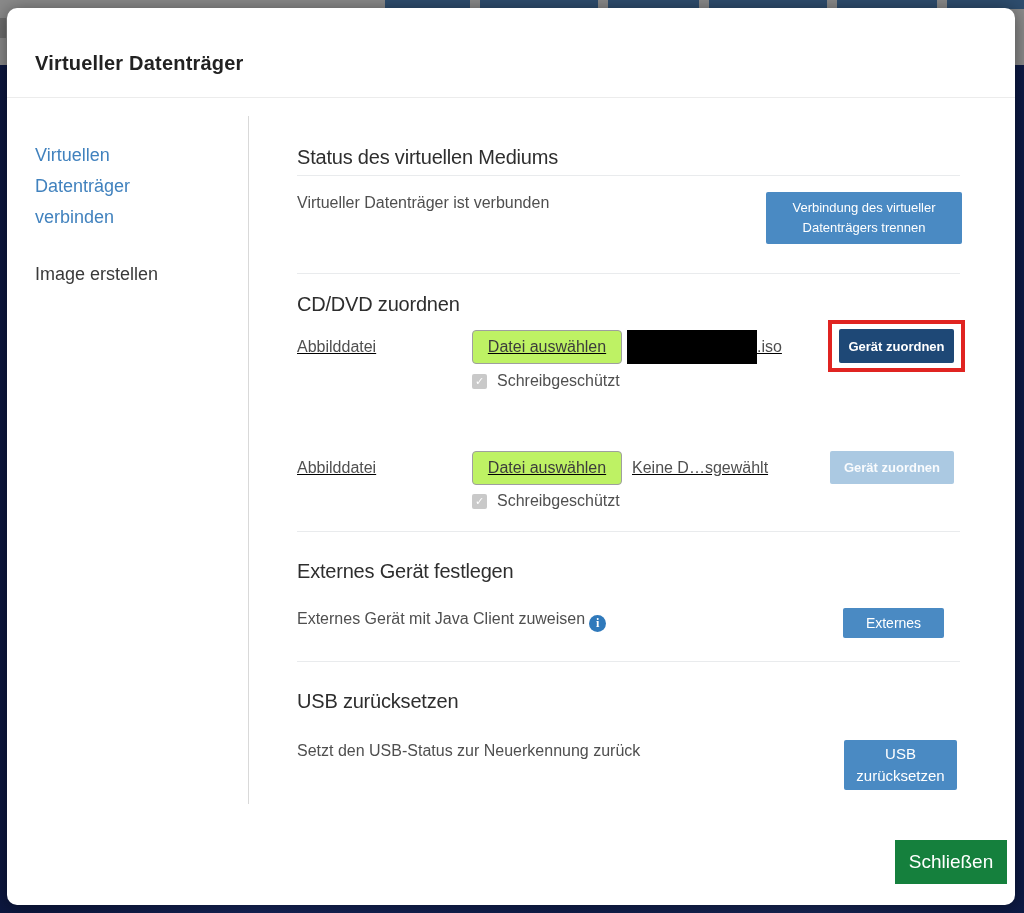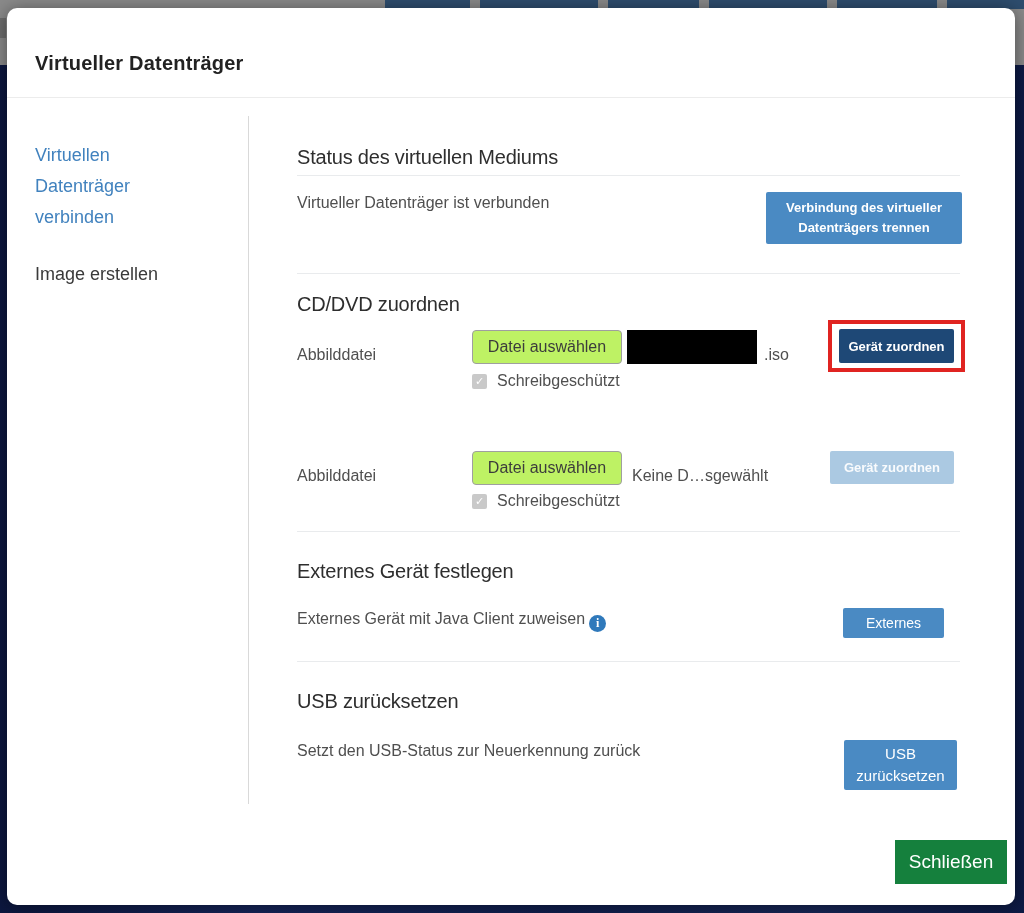--- a/index.html
+++ b/index.html
@@ -32,25 +32,25 @@
   .sidebar { position:absolute; left:28px; top:132px; width:160px; }
   .side-item { font-size:18px; line-height:31px; color:#3a3a3a; margin-bottom:26px; cursor:pointer; }
   .side-item.active { color:#4182be; }
   .v-divider { position:absolute; left:241px; top:108px; width:1px; height:688px; background:#d9d9d9; }
 
   
   .main { position:absolute; left:290px; top:0; width:663px; height:897px; }
   .sec-heading { position:absolute; font-size:20px; font-weight:400; color:#2e2e2e; letter-spacing:-.2px; }
   .divider { position:absolute; left:0; right:0; height:1px; background:#e9ebed; }
   .body-text { font-size:16px; color:#4f4f4f; }
-  .row { position:absolute; left:0; right:7px; display:flex; align-items:flex-end; }
+  .row { position:absolute; left:0; right:7px; display:flex; align-items:center;text-decoration:underline; }
 
   .btn-primary {
     background:#4a8ac3; color:#fff; border:none; cursor:pointer;
-    font-family:inherit; font-size:13px; font-weight:700; line-height:20px;
+    font-family:inherit; font-size:13px; font-weight:400; line-height:20px;
     text-align:center; border-radius:2px;
   }
   .btn-disconnect { position:absolute; top:184px; right:-2px; width:196px; min-height:52px; padding:6px 12px; }
   .btn-start { position:absolute; top:600px; right:16px; width:101px; height:30px; font-size:14px; font-weight:400; }
   .btn-usb { position:absolute; top:732px; right:3px; width:113px; height:50px; font-size:15px; font-weight:400; line-height:22px; padding:3px 8px; }
 
   .annotation-box {
     position:absolute; top:312px; right:-5px;
     border:4px solid #e02421; padding:5px 7px; background:#fff;
   }
@@ -65,21 +65,21 @@
     font-family:inherit; font-size:13px; font-weight:600;
     width:124px; height:33px; border-radius:2px; cursor:default;
   }
 
   .file-label { width:175px; font-size:16px; color:#4f4f4f; }
   .btn-file {
     width:150px; height:34px; background:#bef264; border:1px solid #9f9f9f;
     border-radius:4px; font-family:inherit; font-size:16px; color:#3c3c3c; cursor:pointer;
   }
   .redacted { width:130px; height:34px; background:#000; margin-left:5px; }
-  .file-suffix { font-size:16px; color:#4f4f4f; margin-left:7px; }
+  .file-suffix { font-size:16px; color:#4f4f4f; margin-left:0; }
   .no-file { font-size:16px; color:#4f4f4f; margin-left:10px; }
 
   .cb-row { position:absolute; left:175px; display:flex; align-items:center; }
   .checkbox {
     width:15px; height:15px; background:#c9c9c9; border-radius:2px;
     display:inline-flex; align-items:center; justify-content:center;
     color:#fff; font-size:11px; line-height:1;
   }
   .cb-label { font-size:16px; color:#4f4f4f; margin-left:10px; }
 

